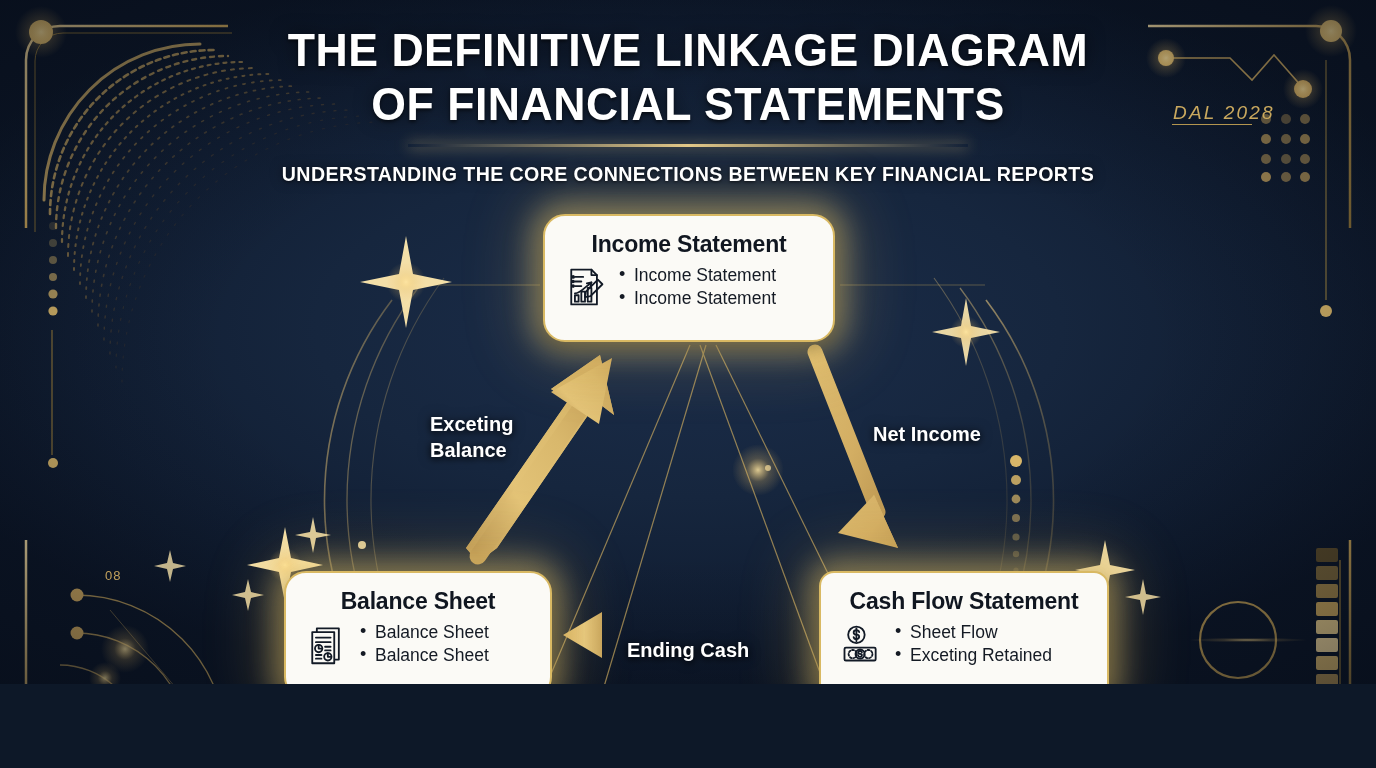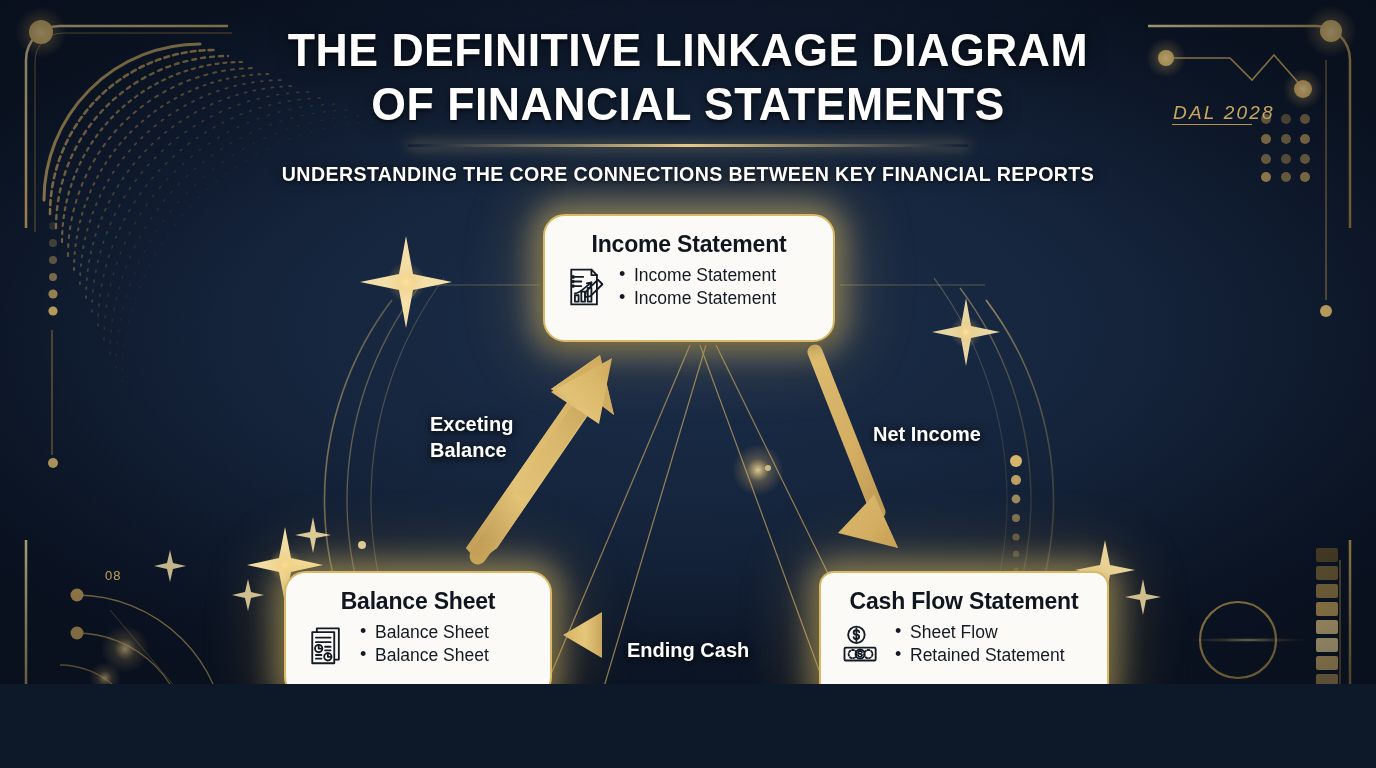--- a/index.html
+++ b/index.html
@@ -418,21 +418,21 @@
         <path d="M22 11 a3 2.4 0 0 0 -3 -2 a3 2.4 0 0 0 0 4.8 a3 2.4 0 0 1 0 4.8 a3 2.4 0 0 1 -3 -2"></path>
         <line x1="19" y1="7" x2="19" y2="21"></line>
         <rect x="6" y="28" width="34" height="14" rx="1.5"></rect>
         <circle cx="23" cy="35" r="5"></circle>
         <path d="M25 33 a2 1.6 0 0 0 -2 -1.4 a2 1.6 0 0 0 0 3.2 a2 1.6 0 0 1 0 3.2 a2 1.6 0 0 1 -2 -1.4"></path>
         <circle cx="15" cy="35" r="4.5" stroke-dasharray="2 2"></circle>
         <circle cx="32" cy="35" r="4.5" stroke-dasharray="2 2"></circle>
       </svg>
       <ul class="card-list">
         <li>Sheet Flow</li>
-        <li>Retained Statement</li>
+        <li>Exceting Retained</li>
       </ul>
     </div>
   </div>
 
   <div class="arrow-label" id="label-retained">
     <div>Exceting</div>
     <div>Balance</div>
   </div>
   <div class="arrow-label" id="label-net">Net Income</div>
   <div class="arrow-label" id="label-ending">Ending Cash</div>

